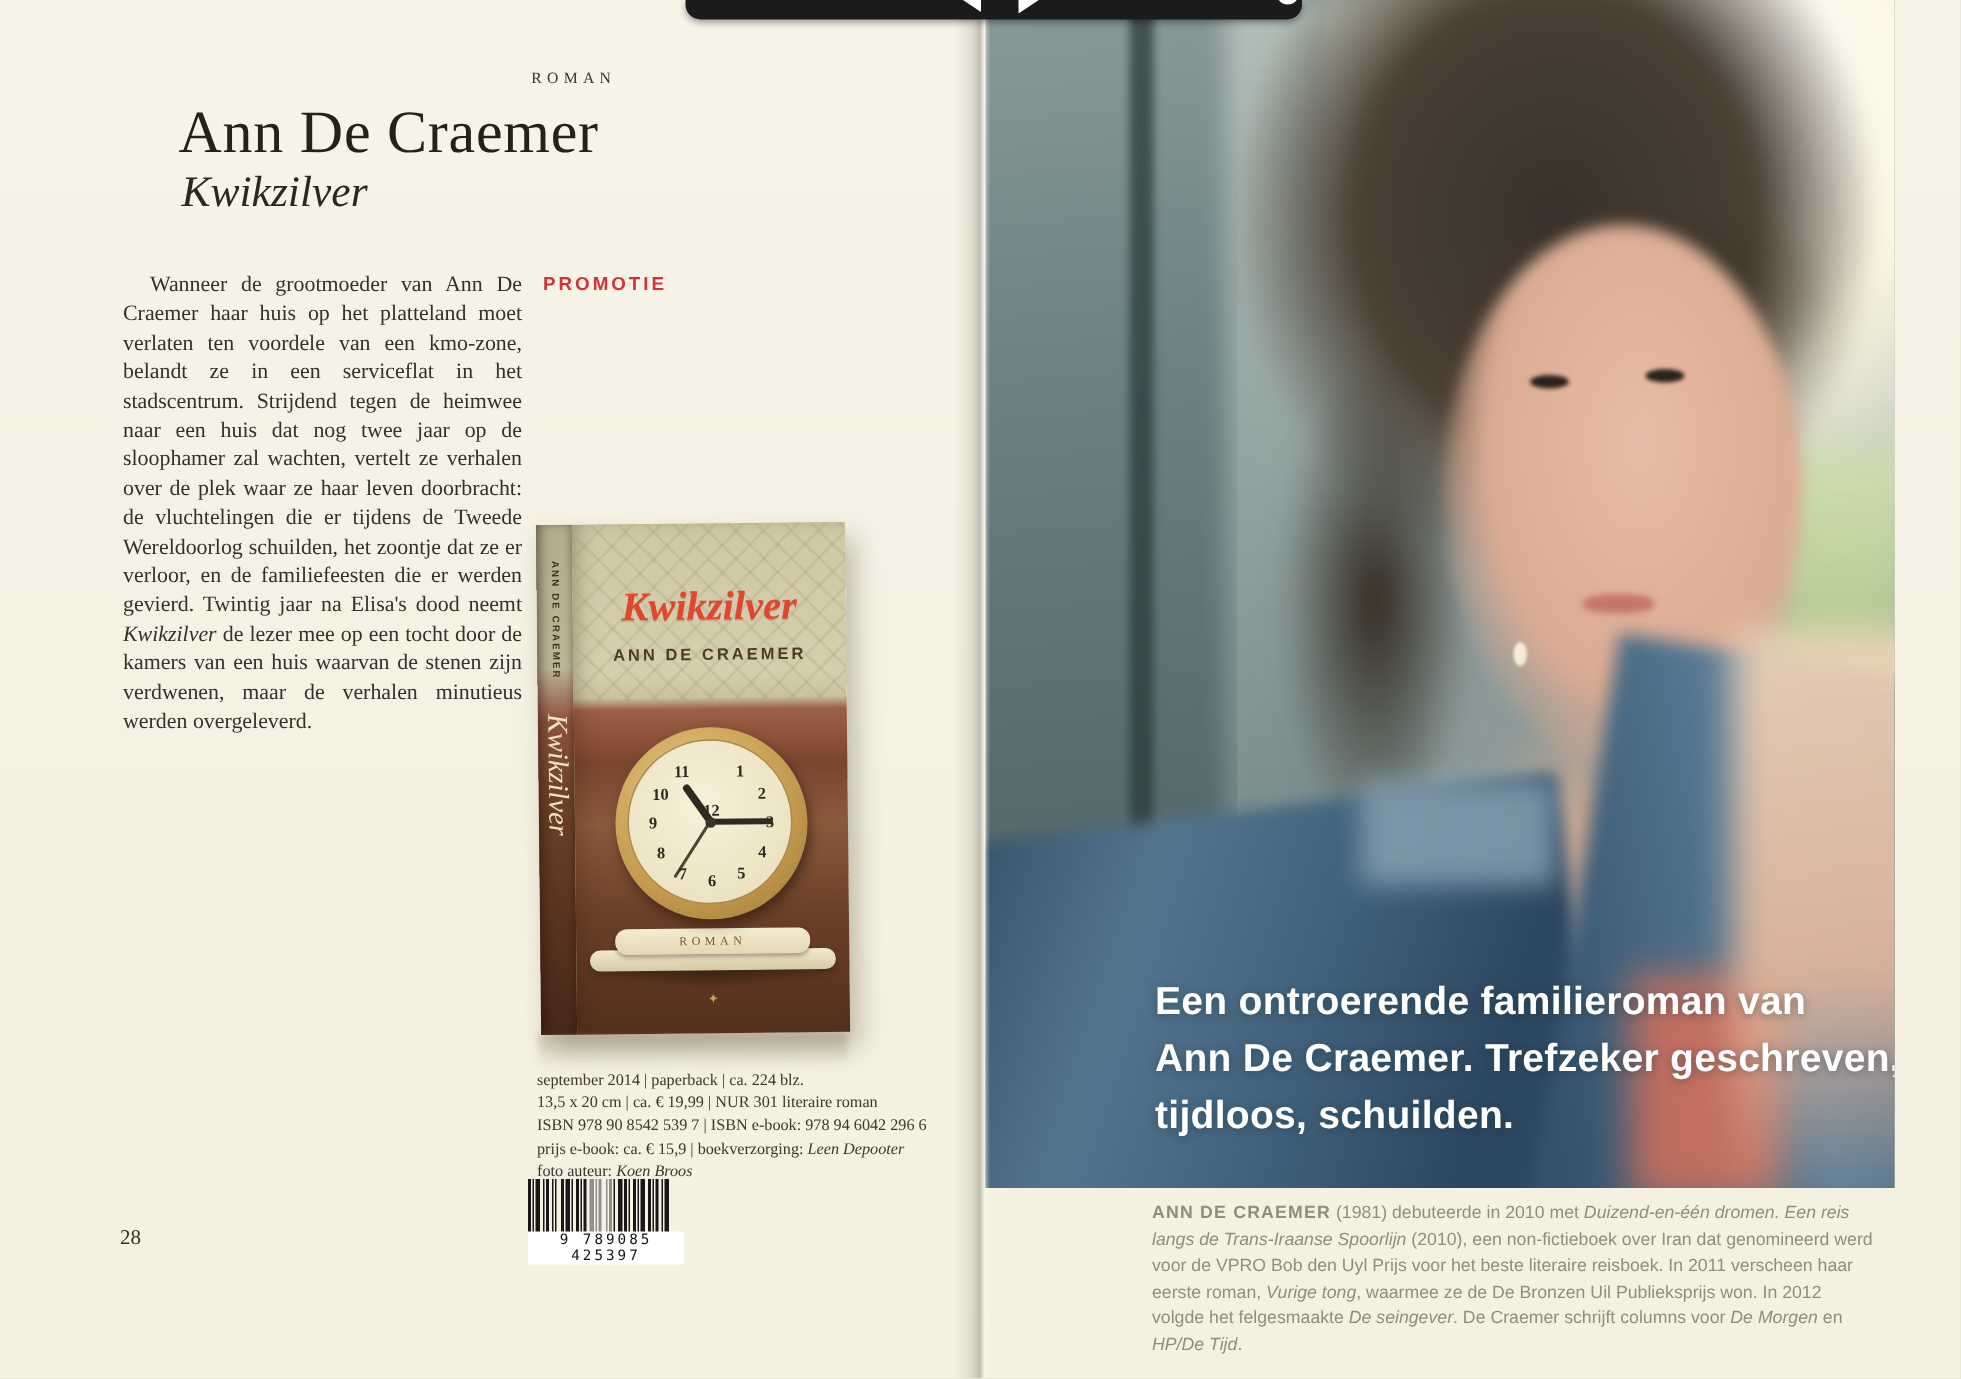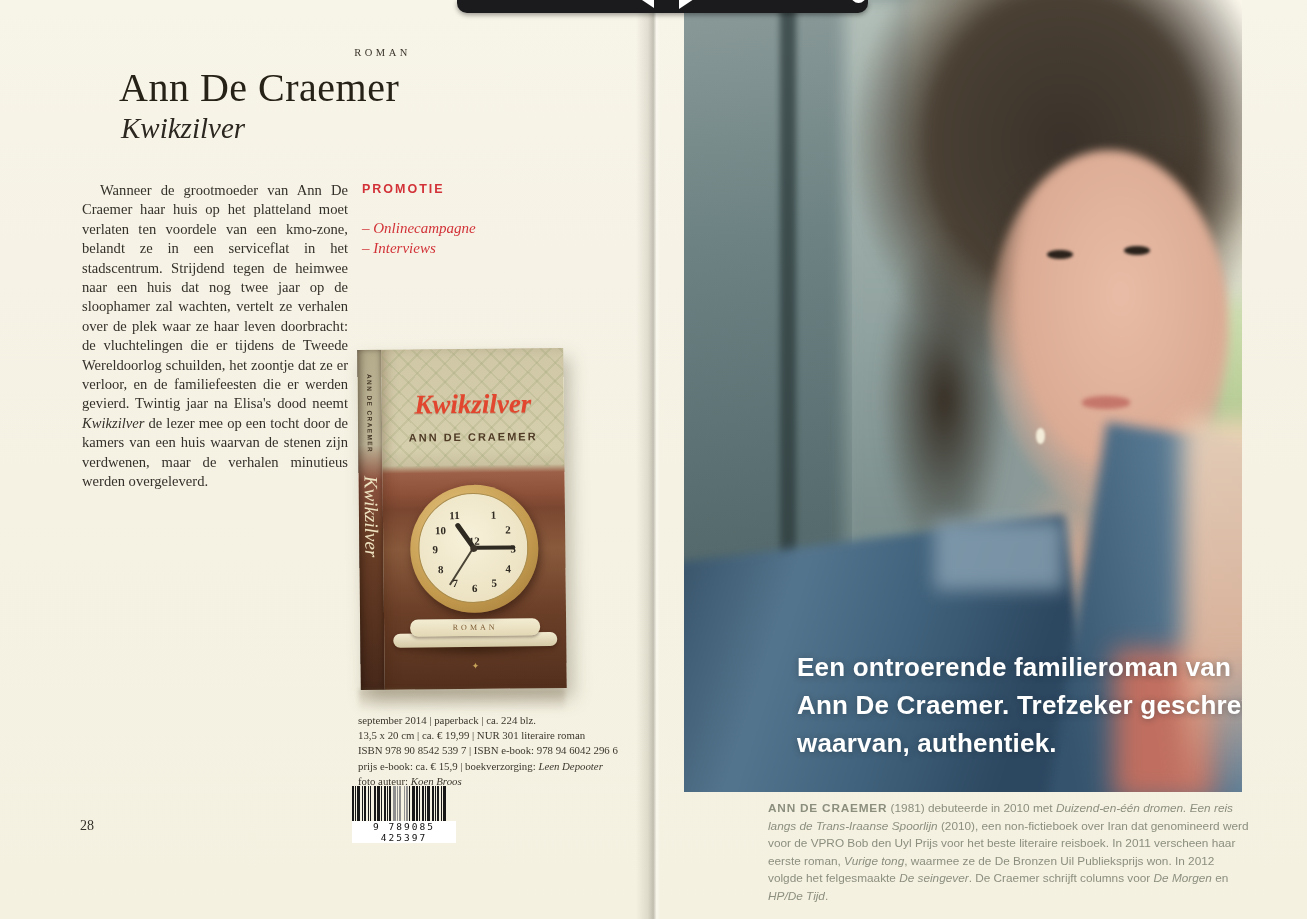--- a/index.html
+++ b/index.html
@@ -91,21 +91,21 @@
   .bar.gray{background:#8f8f8f;}
   .barcode-number{margin-top:-9px;position:relative;background:#fff;width:100%;text-align:center;
                   font-family:"DejaVu Sans Mono",monospace;font-size:9.5px;letter-spacing:2px;color:#111;}
   .page-number{position:absolute;left:80px;top:818px;font-size:14px;color:#33302a;}
 
   
   .gutter{position:absolute;left:636px;top:0;width:24px;height:919px;z-index:20;pointer-events:none;
           background:linear-gradient(90deg,rgba(0,0,0,0) 0%,rgba(110,100,80,.16) 50%,rgba(60,55,45,.28) 72%,rgba(255,255,248,.5) 86%,rgba(0,0,0,0) 100%);}
 
   
-  .photo{position:absolute;left:657px;top:0;width:558px;height:792px;overflow:hidden;background:#8b9a98;margin-left:27px;}
+  .photo{position:absolute;left:657px;top:0;width:606px;height:792px;overflow:hidden;background:#8b9a98;}
   .photo div{position:absolute;}
   .ph-wall{left:0;top:0;width:168px;height:792px;
            background:linear-gradient(175deg,#8a9a99 0%,#6d8283 30%,#5a6f71 60%,#44585a 100%);}
   .ph-stripe{left:96px;top:0;width:16px;height:792px;background:#2c3a3b;opacity:.75;filter:blur(3px);}
   .ph-wall2{left:160px;top:0;width:130px;height:792px;opacity:.9;filter:blur(8px);
             background:linear-gradient(180deg,#b8c4bd,#93a5a2 40%,#6f8483 80%);}
   .ph-light{left:225px;top:-80px;width:450px;height:480px;filter:blur(5px);
             background:radial-gradient(ellipse at 60% 30%,#ffffff 0%,#fbf6e2 35%,rgba(240,238,215,.6) 60%,rgba(240,238,215,0) 78%);}
   .ph-green{left:520px;top:300px;width:100px;height:500px;filter:blur(14px);opacity:.95;
             background:linear-gradient(180deg,#cfe0b0,#9cba74 50%,#b5c98e);}
@@ -149,24 +149,20 @@
     <div class="roman-label" data-interactable="false">ROMAN</div>
     <h1 class="page-title" data-interactable="false">Ann De Craemer</h1>
     <h2 class="page-subtitle" data-interactable="false">Kwikzilver</h2>
 
     <div class="body-col" id="body-col" data-interactable="false">
         <p class="para" data-interactable="false"><span>Wanneer de grootmoeder van Ann De Craemer haar huis op het platteland moet verlaten ten voordele van een kmo-zone, belandt ze in een serviceflat in het stadscentrum. Strijdend tegen de heimwee naar een huis dat nog twee jaar op de sloophamer zal wachten, vertelt ze verhalen over de plek waar ze haar leven doorbracht: de vluchtelingen die er tijdens de Tweede Wereldoorlog schuilden, het zoontje dat ze er verloor, en de familiefeesten die er werden gevierd. Twintig jaar na Elisa's dood neemt </span><span class="it">Kwikzilver</span><span> de lezer mee op een tocht door de kamers van een huis waarvan de stenen zijn verdwenen, maar de verhalen minutieus werden overgeleverd.</span></p>
       </div>
 
     <div class="promo" data-interactable="false">
       <div class="promo-heading" data-interactable="false">PROMOTIE</div>
-      <div id="promo-items" data-interactable="false">
-          <div class="promo-item" data-interactable="false">– Onlinecampagne</div>
-          <div class="promo-item" data-interactable="false">– Interviews</div>
-        </div>
     </div>
 
     <div class="book" data-interactable="false">
       <div class="spine" data-interactable="false">
         <span class="spine-author" data-interactable="false">ANN DE CRAEMER</span>
         <span class="spine-title" data-interactable="false">Kwikzilver</span>
       </div>
       <div class="front" data-interactable="false">
         <div class="cover-title" data-interactable="false">Kwikzilver</div>
         <div class="cover-author" data-interactable="false">ANN DE CRAEMER</div>
@@ -265,21 +261,21 @@
       <div class="ph-earring" data-interactable="false"></div>
       <div class="ph-neck" data-interactable="false"></div>
       <div class="ph-denim-l" data-interactable="false"></div>
       <div class="ph-denim-r" data-interactable="false"></div>
       <div class="ph-collar" data-interactable="false"></div>
       <div class="ph-coral" data-interactable="false"></div>
       <div class="ph-hand" data-interactable="false"></div>
       <div class="quote" id="quote" data-interactable="false">
           <div class="quote-line" data-interactable="false">Een ontroerende familieroman van</div>
           <div class="quote-line" data-interactable="false">Ann De Craemer. Trefzeker geschreven,</div>
-          <div class="quote-line" data-interactable="false">waarvan, authentiek.</div>
+          <div class="quote-line" data-interactable="false">tijdloos, schuilden.</div>
         </div>
     </div>
     <div class="bio" data-interactable="false"><span class="bd">ANN DE CRAEMER</span><span> (1981) debuteerde in 2010 met </span><span class="it">Duizend-en-één dromen. Een reis langs de Trans-Iraanse Spoorlijn</span><span> (2010), een non-fictieboek over Iran dat genomineerd werd voor de VPRO Bob den Uyl Prijs voor het beste literaire reisboek. In 2011 verscheen haar eerste roman, </span><span class="it">Vurige tong</span><span>, waarmee ze de De Bronzen Uil Publieksprijs won. In 2012 volgde het felgesmaakte </span><span class="it">De seingever</span><span>. De Craemer schrijft columns voor </span><span class="it">De Morgen</span><span> en </span><span class="it">HP/De Tijd</span><span>.</span></div>
   </section>
 
   <div class="toolbar" data-interactable="true">
     <div class="tb-prev" data-interactable="true"></div>
     <div class="tb-next" data-interactable="true"></div>
     <div class="tb-circle" data-interactable="true"></div>
   </div>

